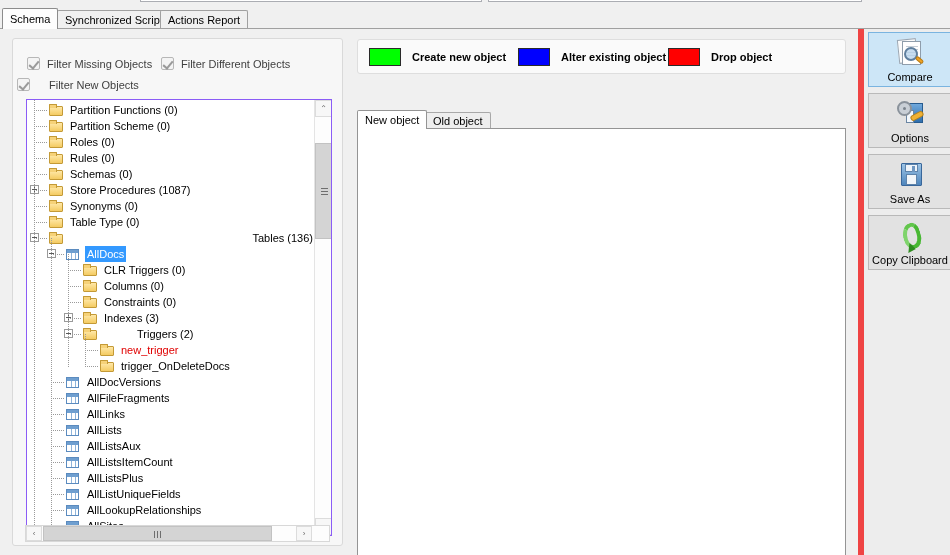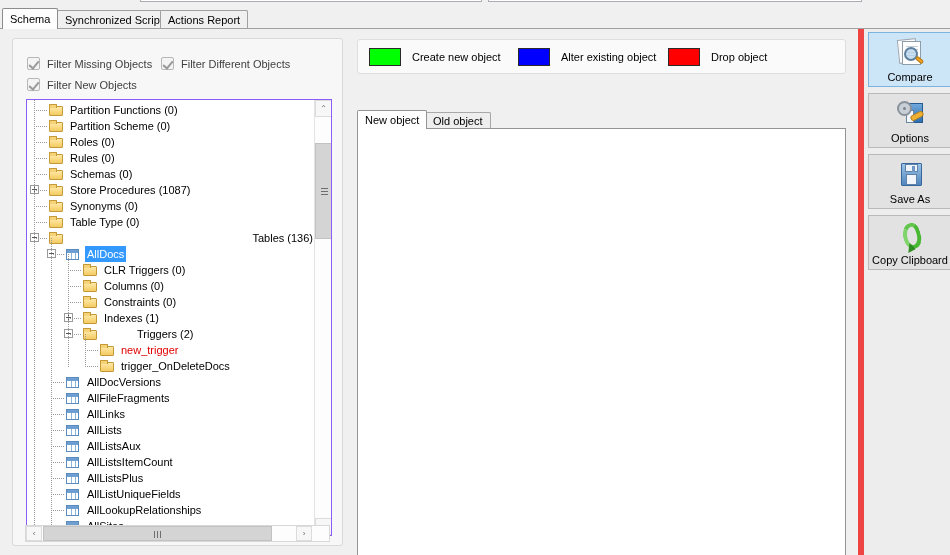--- a/index.html
+++ b/index.html
@@ -203,20 +203,21 @@
     background-image: linear-gradient(to right,#6e6e6e 1px, transparent 1px);
     background-size: 3px 7px;
   }
 
   
   .legend {
     position: absolute; left: 357px; top: 10px;
     width: 489px; height: 35px;
     border: 1px solid #dedede; background: #fafafa;
     border-radius: 3px;
+    font-weight: bold;
   }
   .leg-item { position: absolute; top: 8px; display: flex; align-items: center; }
   .swatch { width: 32px; height: 18px; border: 1px solid #2a2a2a; flex: 0 0 auto; }
   .leg-label { margin-left: 11px; font-size: 11px; color: #000; white-space: nowrap; }
 
   
   .innertabs { position: absolute; left: 357px; top: 81px; width: 489px; height: 19px; }
   .itab {
     position: absolute; top: 2px; height: 17px;
     padding: 1px 7px 0 7px;
@@ -345,21 +346,21 @@
     <div class="groupbox">
 
       <div class="chkrow" style="left:14px; top:18px;">
         <span class="chk"></span>
         <span class="chklabel">Filter Missing Objects</span>
       </div>
       <div class="chkrow" style="left:148px; top:18px;">
         <span class="chk"></span>
         <span class="chklabel">Filter Different Objects</span>
       </div>
-      <div class="chkrow" style="left:14px; top:39px;">
+      <div class="chkrow" style="left:4px; top:39px;gap:12px;">
         <span class="chk"></span>
         <span class="chklabel">Filter New Objects</span>
       </div>
 
       <div class="treewrap">
         <div class="treeviewport" id="tree-viewport">
             <div class="tnode" style="position: absolute; left: 0px; top: 2px; width: 288px;">
               <span class="ico" style="left: 22px;">
                 <span class="folder"></span>
               </span>
@@ -438,21 +439,21 @@
               <span class="ico" style="left: 56px;">
                 <span class="folder"></span>
               </span>
               <span class="lbl" style="margin-left: 75px;">Constraints (0)</span>
             </div>
             <div class="tnode" style="position: absolute; left: 0px; top: 210px; width: 288px;">
               <span class="expander plus" style="left: 37px;"></span>
               <span class="ico" style="left: 56px;">
                 <span class="folder"></span>
               </span>
-              <span class="lbl" style="margin-left: 75px;">Indexes (1)</span>
+              <span class="lbl" style="margin-left: 75px;">Indexes (3)</span>
             </div>
             <div class="tnode" style="position: absolute; left: 0px; top: 226px; width: 288px;">
               <span class="expander" style="left: 37px;"></span>
               <span class="ico" style="left: 56px;">
                 <span class="folder"></span>
               </span>
               <span class="lbl" style="margin-left: 108px;">Triggers (2)</span>
             </div>
             <div class="tnode red" style="position: absolute; left: 0px; top: 242px; width: 288px;">
               <span class="ico" style="left: 73px;">

